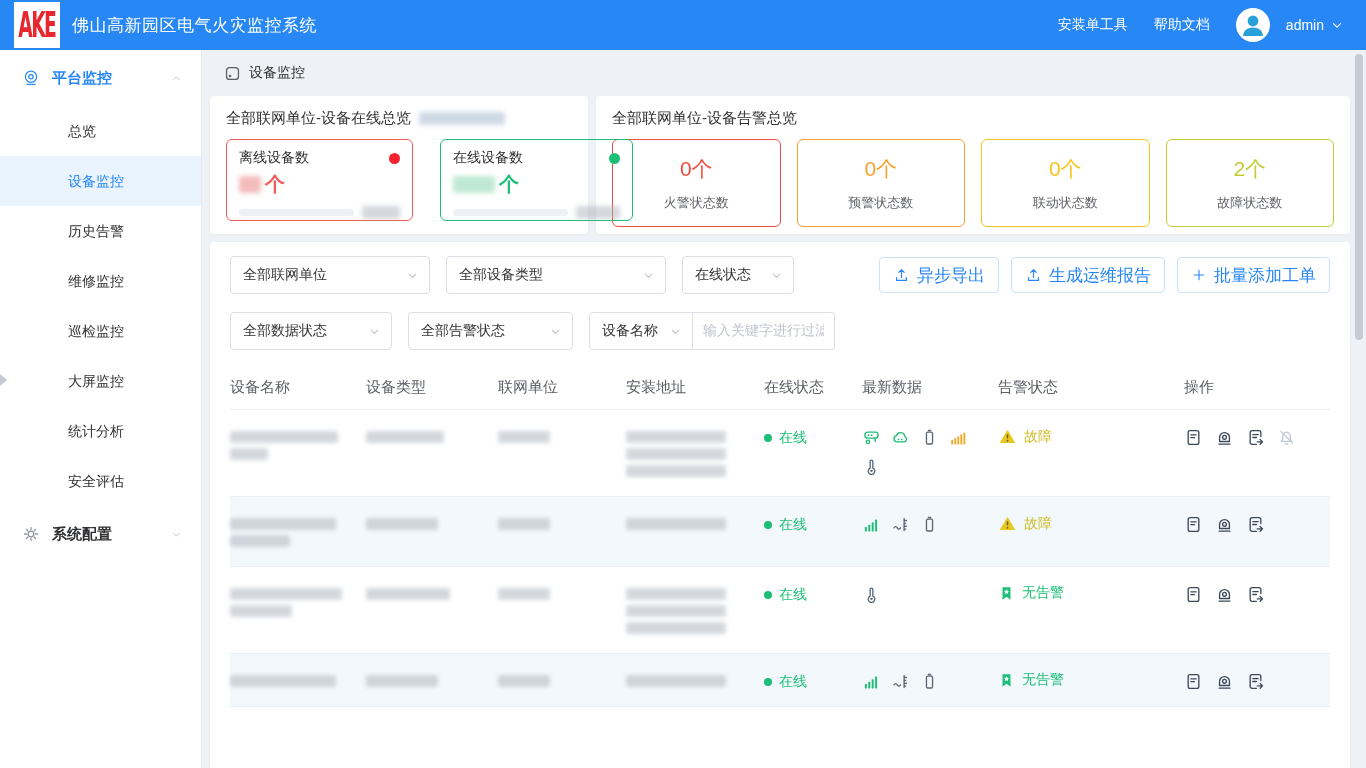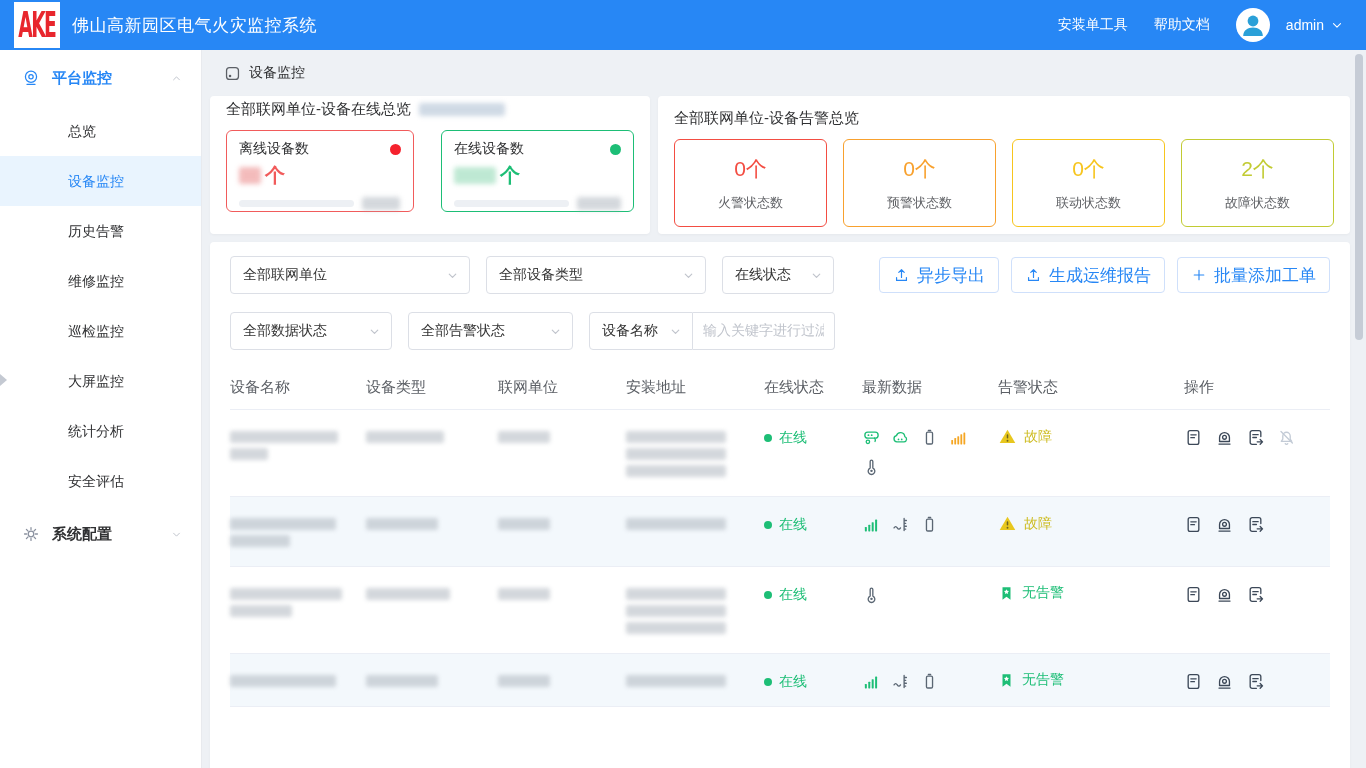--- a/index.html
+++ b/index.html
@@ -22,21 +22,21 @@
   .group-header .glabel{margin-left:12px;flex:1}
   .menu-item{height:50px;line-height:50px;padding-left:68px;font-size:14px;color:#303133;cursor:pointer}
   .menu-item.active{background:#e9f4fe;color:#2787f5}
   .collapse-handle{position:absolute;left:0;top:374px;width:0;height:0;border-top:6px solid transparent;border-bottom:6px solid transparent;border-left:7px solid #c4c9d2;z-index:11}
 
   
   .main{position:absolute;top:50px;left:202px;right:0;bottom:0;padding:0 16px 0 8px;overflow:hidden}
   .tabbar{height:46px;display:flex;align-items:center;gap:8px;padding-left:14px;color:#303133}
   .overview-row{display:flex;gap:8px;height:138px}
   .card{background:#fff;border-radius:4px;box-shadow:0 1px 3px rgba(0,0,0,.04)}
-  .online-card{width:440px;flex:none;padding:4px 16px}
+  .online-card{width:378px;flex:none;padding:13px 16px}
   .alarm-card{flex:1;padding:13px 16px}
   .card-title{font-size:15px;color:#303133;display:flex;align-items:center;gap:8px}
 
   .stat-row{display:flex;gap:27px;margin-top:11px}
   .stat{flex:1;border:1px solid;border-radius:6px;padding:9px 12px;position:relative;height:82px}
   .stat-dot{position:absolute;right:12px;top:13px;width:11px;height:11px;border-radius:50%}
   .stat-label{font-size:14px;color:#303133}
   .stat-value{margin-top:4px;display:flex;align-items:center;gap:4px}
   .stat-unit{font-size:20px;font-weight:bold}
   .stat-barline{margin-top:8px;display:flex;align-items:center;gap:8px}
@@ -217,21 +217,21 @@
           <div class="alarm-box" style="border-color: rgb(194, 203, 51);">
             <span class="alarm-value" style="color:#c2cb33">2个</span>
     <span class="alarm-label">故障状态数</span>
           </div>
         </div>
     </section>
   </div>
 
   <section class="card filter-card">
     <div class="filter-row" id="filter-row1">
-      <div class="select" style="width: 240px;">
+      <div class="select" style="width: 200px;">
           <span>全部联网单位</span>
    <svg width="13" height="13" viewBox="0 0 20 20">
             <path d="M5 8 L10 13 L15 8" fill="none" stroke="#c0c4cc" stroke-width="1.8" stroke-linecap="round" stroke-linejoin="round"></path>
           </svg>
         </div>
         <div class="select" style="width: 220px;">
           <span>全部设备类型</span>
    <svg width="13" height="13" viewBox="0 0 20 20">
             <path d="M5 8 L10 13 L15 8" fill="none" stroke="#c0c4cc" stroke-width="1.8" stroke-linecap="round" stroke-linejoin="round"></path>
           </svg>

